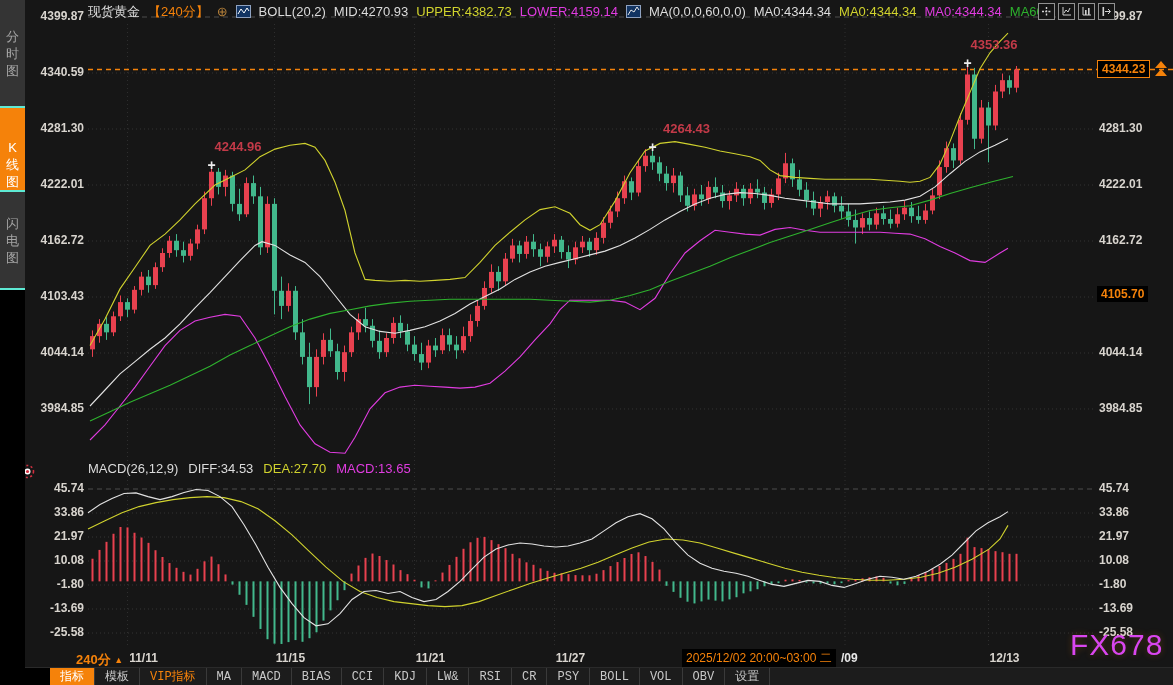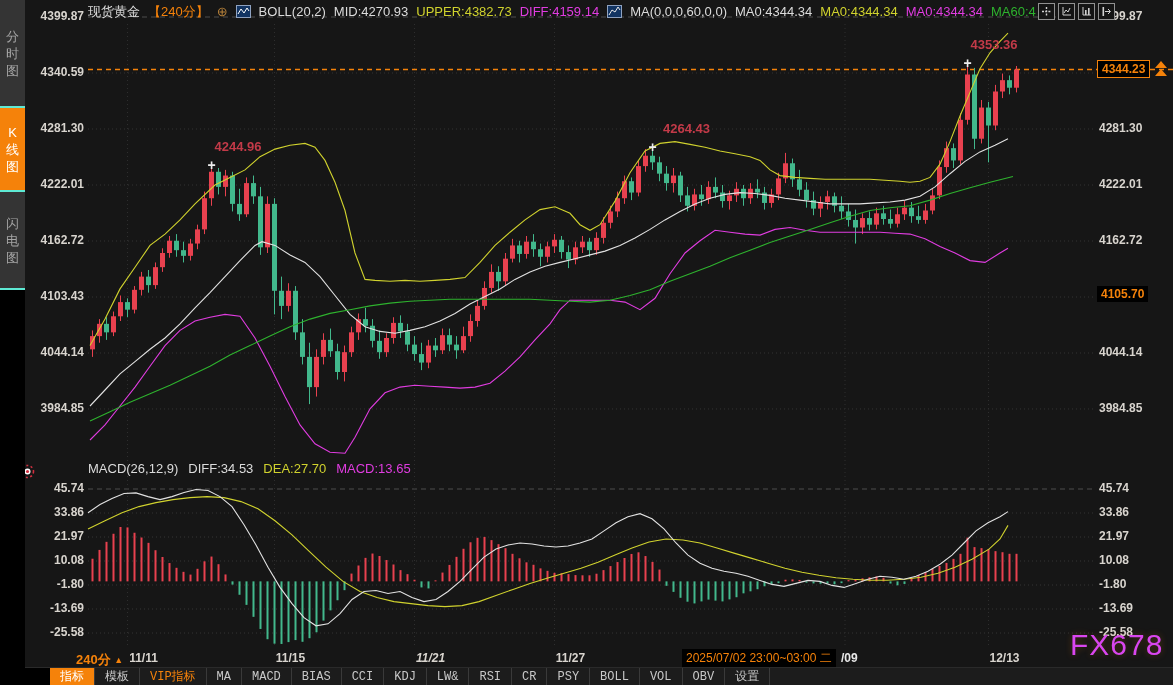--- a/index.html
+++ b/index.html
@@ -500,40 +500,40 @@
       <rect x="1015.5" y="553.80103777" width="2" height="27.56416845000001" fill="#e8414f"></rect>
       <path d="M88 528.9 L105 520.8 L122 512.7 L139 506.6 L156 502.6 L173 499.6 L190 497.6 L207 496.6 L224 497.6 L241 501.6 L258 508.7 L275 520.8 L292 534.9 L309 551.1 L326 567.2 L343 581.4 L360 591.5 L377 597.5 L394 601.6 L411 603.6 L428 605.6 L445 606.6 L462 605.6 L479 601.6 L496 595.5 L513 589.4 L530 583.4 L547 578.3 L564 573.3 L581 568.2 L598 562.2 L615 555.1 L632 548.0 L649 542.0 L666 539.0 L683 540.0 L700 543.0 L717 548.0 L734 553.1 L751 558.1 L768 563.2 L785 568.2 L802 572.3 L819 575.3 L836 577.7 L853 579.3 L870 580.2 L887 580.2 L904 579.3 L921 577.3 L938 573.3 L955 567.2 L972 559.2 L989 549.1 L1000 539.0 L1008 525.4" fill="none" stroke="#d0d22e" stroke-width="1.1"></path>
       <path d="M88 512.7 L100 504.6 L112 498.6 L124 493.5 L136 492.9 L148 496.6 L160 499.6 L172 496.6 L184 492.5 L196 489.5 L208 490.5 L220 496.6 L232 506.6 L244 524.8 L256 545.0 L268 567.2 L280 587.4 L292 603.6 L304 617.7 L316 625.8 L328 623.8 L340 613.7 L352 599.5 L364 591.5 L376 590.5 L388 593.5 L400 591.5 L412 597.5 L424 601.6 L436 599.5 L448 591.5 L460 581.4 L472 569.2 L484 557.1 L496 549.1 L508 545.0 L520 543.0 L532 544.0 L544 546.0 L556 547.0 L568 546.0 L580 543.0 L592 539.0 L604 530.9 L616 522.8 L628 516.7 L640 513.7 L652 518.8 L664 528.9 L676 543.0 L688 555.1 L700 563.2 L712 568.2 L724 571.3 L736 573.3 L748 576.3 L760 580.4 L772 584.4 L784 586.4 L796 583.4 L808 580.4 L820 581.4 L832 585.4 L844 587.4 L856 583.4 L868 579.3 L880 576.3 L892 577.3 L904 579.3 L916 576.3 L928 571.3 L940 564.2 L952 555.1 L964 543.0 L976 530.9 L988 522.8 L1000 516.7 L1008 511.6" fill="none" stroke="#e2e2e2" stroke-width="1.1"></path>
     </g>
   </svg>
 
 <aside id="sidebar" class="abs">
     <div class="side-item" style="height: 106px;">
       <span class="side-label">分时图</span>
     </div>
-    <div class="side-item active" style="height: 82px;">
+    <div class="side-item active" style="height: 82px; align-items: flex-end;">
       <span class="side-label">K线图</span>
     </div>
     <div class="side-item" style="height: 96px;">
       <span class="side-label">闪电图</span>
     </div>
   </aside>
 
 <div id="header-row" class="abs">
   <span class="c-w">现货黄金</span>
   <span class="c-o">【240分】</span>
   <span class="c-dim">⊕</span>
   <span class="mini-ind"><svg width="15" height="13">
         <rect x="0.5" y="0.5" width="14" height="12" fill="#123462" stroke="#8fa2c0"></rect>
         <polyline points="2,9 5,4 8,8 11,3 13,6" fill="none" stroke="#fff" stroke-width="1"></polyline>
       </svg></span>
   <span class="c-w">BOLL(20,2)</span>
   <span class="c-w">MID:4270.93</span>
   <span class="c-y">UPPER:4382.73</span>
-  <span class="c-m">DIFF:4159.14</span>
+  <span class="c-m">LOWER:4159.14</span>
   <span class="mini-ind"><svg width="15" height="13">
         <rect x="0.5" y="0.5" width="14" height="12" fill="#123462" stroke="#8fa2c0"></rect>
         <polyline points="2,10 5,5 8,7 11,2 13,5" fill="none" stroke="#e8e8e8" stroke-width="1"></polyline>
       </svg></span>
   <span class="c-w">MA(0,0,0,60,0,0)</span>
   <span class="c-w">MA0:4344.34</span>
   <span class="c-y">MA0:4344.34</span>
   <span class="c-m">MA0:4344.34</span>
   <span class="c-g">MA60:4</span>
 </div>
@@ -581,21 +581,21 @@
   <span class="c-w">MACD(26,12,9)</span>
   <span class="c-w">DIFF:34.53</span>
   <span class="c-y">DEA:27.70</span>
   <span class="c-m">MACD:13.65</span>
 </div>
 
 <div id="period-label" class="abs">
   <span>240分</span>
   <span id="period-arrow">▲</span>
 </div>
-<div id="x-tooltip" class="abs">2025/07/02 23:00~03:00 二</div>
+<div id="x-tooltip" class="abs">2025/12/02 20:00~03:00 二</div>
 <div id="x-partial" class="abs">/09</div>
 <div id="watermark" class="abs">FX678</div>
 
 <div id="toolbar" class="abs">
     <div class="lead"></div>
     <div class="tb-item active">指标</div>
     <div class="tb-item">模板</div>
     <div class="tb-item vip">VIP指标</div>
     <div class="tb-item">MA</div>
     <div class="tb-item">MACD</div>
@@ -638,21 +638,21 @@
 <div class="ylab left" style="left: 28px; top: 553.01px;">10.08</div>
 <div class="ylab" style="left: 1099px; top: 553.01px;">10.08</div>
 <div class="ylab left" style="left: 28px; top: 577px;">-1.80</div>
 <div class="ylab" style="left: 1099px; top: 577px;">-1.80</div>
 <div class="ylab left" style="left: 28px; top: 601.01px;">-13.69</div>
 <div class="ylab" style="left: 1099px; top: 601.01px;">-13.69</div>
 <div class="ylab left" style="left: 28px; top: 625.02px;">-25.58</div>
 <div class="ylab" style="left: 1099px; top: 625.02px;">-25.58</div>
 <div class="xtick" style="left: 127.5px;">11/11</div>
 <div class="xtick" style="left: 274.5px;">11/15</div>
-<div class="xtick" style="left: 414.5px; font-style: italic;">11/21</div>
+<div class="xtick" style="left: 414.5px;">11/21</div>
 <div class="xtick" style="left: 554.5px;">11/27</div>
 <div class="xtick" style="left: 988.5px;">12/13</div>
 <div class="anno-cross" style="left: 211.5px; top: 165.312px;">+</div>
 <div class="anno-text" style="left: 214.5px; top: 139.312px;">4244.96</div>
 <div class="anno-cross" style="left: 652.5px; top: 146.922px;">+</div>
 <div class="anno-text" style="left: 663px; top: 120.922px;">4264.43</div>
 <div class="anno-cross" style="left: 967.5px; top: 62.9284px;">+</div>
 <div class="anno-text" style="left: 970.5px; top: 36.9284px;">4353.36</div>
 <div class="ptag boxed" style="top: 59.5516px;">4344.23</div>
 <div class="ptag" style="top: 285.842px;">4105.70</div>

